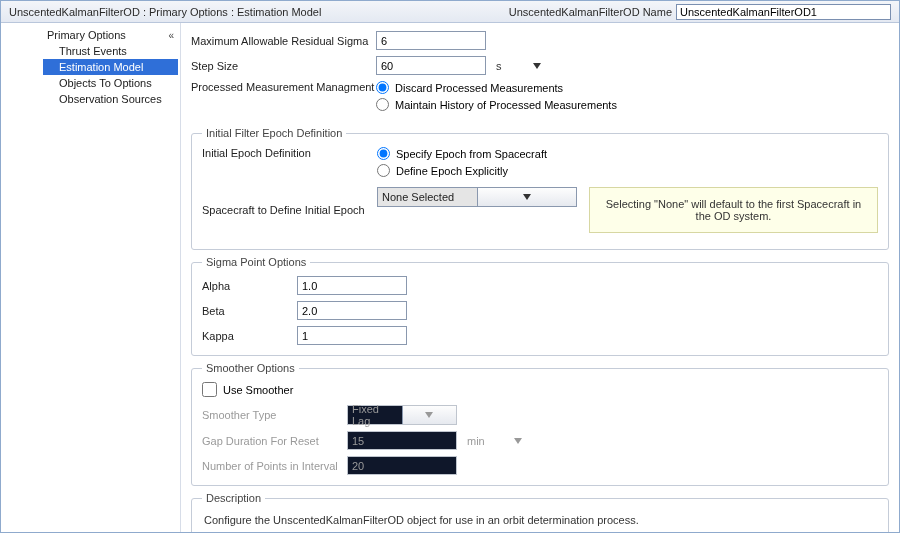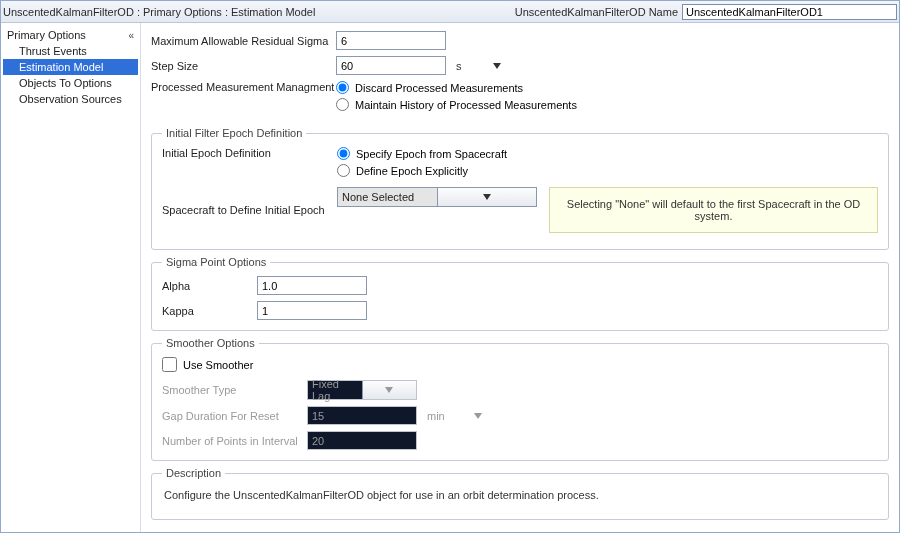--- a/index.html
+++ b/index.html
@@ -1,22 +1,22 @@
 <!DOCTYPE html>
 <html><head>
 <meta charset="utf-8">
 <style>
   * { box-sizing: border-box; font-family: "Segoe UI", Tahoma, sans-serif; font-size: 11px; }
   body { margin: 0; background: #fff; }
   .window { width: 900px; height: 533px; border: 1px solid #8faacd; display: flex; flex-direction: column; }
-  .titlebar { height: 22px; background: linear-gradient(#f3f5f9,#e4e9f2); border-bottom: 1px solid #b9c6db; display: flex; align-items: center; padding: 0 2px; color: #2a2a2a; }
+  .titlebar { height: 22px; background: linear-gradient(#f3f5f9,#e4e9f2); border-bottom: 1px solid #b9c6db; display: flex; align-items: center; padding: 0 8px; color: #2a2a2a; }
   .titlebar .crumb { flex: 1; white-space: nowrap; overflow: hidden; }
   .titlebar .namelbl { margin-right: 4px; color:#2a2a2a; }
   .titlebar input { width: 215px; height: 16px; border: 1px solid #7a8fb0; padding: 0 3px; font-size: 11px; }
-  .client { flex: 1; display: flex; min-height: 0; }
+  .client { flex: 1; display: flex; min-height: 0; margin-left: 40px; }
   .sidebar { width: 140px; border-right: 1px solid #d7dde8; padding: 4px 2px; }
   .sideheader { display: flex; align-items: center; justify-content: space-between; padding: 2px 4px; color:#222; }
   .sideheader .chev { font-size: 10px; color:#444; }
   .sideitem { padding: 2px 4px 2px 16px; cursor: default; color:#1a1a1a; }
   .sideitem.selected { background: #2f6fd8; color: #fff; }
   .main { flex: 1; padding: 8px 10px 8px 10px; display: flex; flex-direction: column; overflow: hidden; }
   .row { display: flex; align-items: center; margin-bottom: 6px; }
   .lbl { width: 185px; color:#222; }
   .txt { width: 110px; height: 19px; border: 1px solid #8a98ae; padding: 0 4px; }
   .unit { margin-left: 10px; color:#333; width: 14px; }
@@ -117,20 +117,24 @@
           <div class="note">Selecting "None" will default to the first Spacecraft in the OD system.</div>
         </div>
       </fieldset>
 
       <fieldset>
         <legend>Sigma Point Options</legend>
         <div class="row2">
             <span class="lbl2" style="width:95px">Alpha</span>
             <input class="txt short" value="1.0" style="">
           </div>
+        <div class="row2">
+            <span class="lbl2" style="width:95px">Beta</span>
+            <input class="txt short" value="2.0" style="">
+          </div>
         <div class="row2" style="margin-bottom:0">
             <span class="lbl2" style="width:95px">Kappa</span>
             <input class="txt short" value="1" style="">
           </div>
       </fieldset>
 
       <fieldset>
         <legend>Smoother Options</legend>
         <label class="check" style="margin-bottom:8px;">
             <input type="checkbox" style="">

